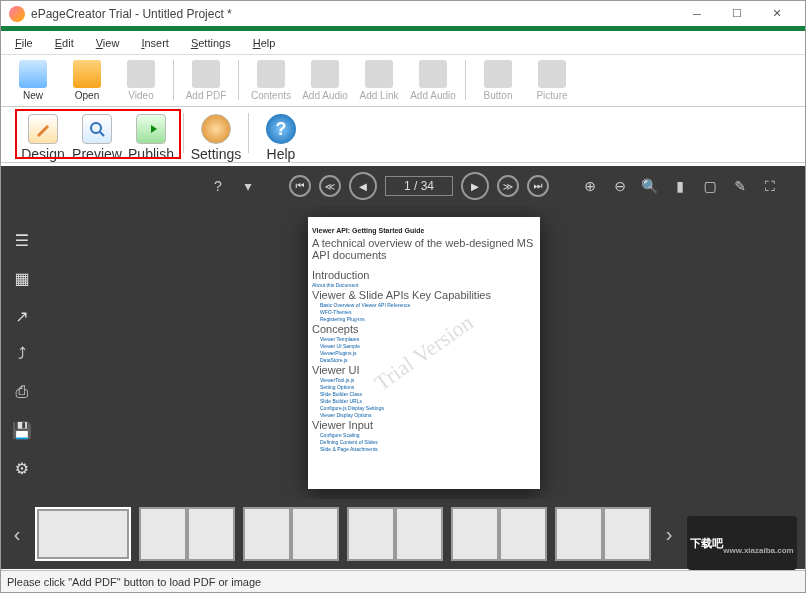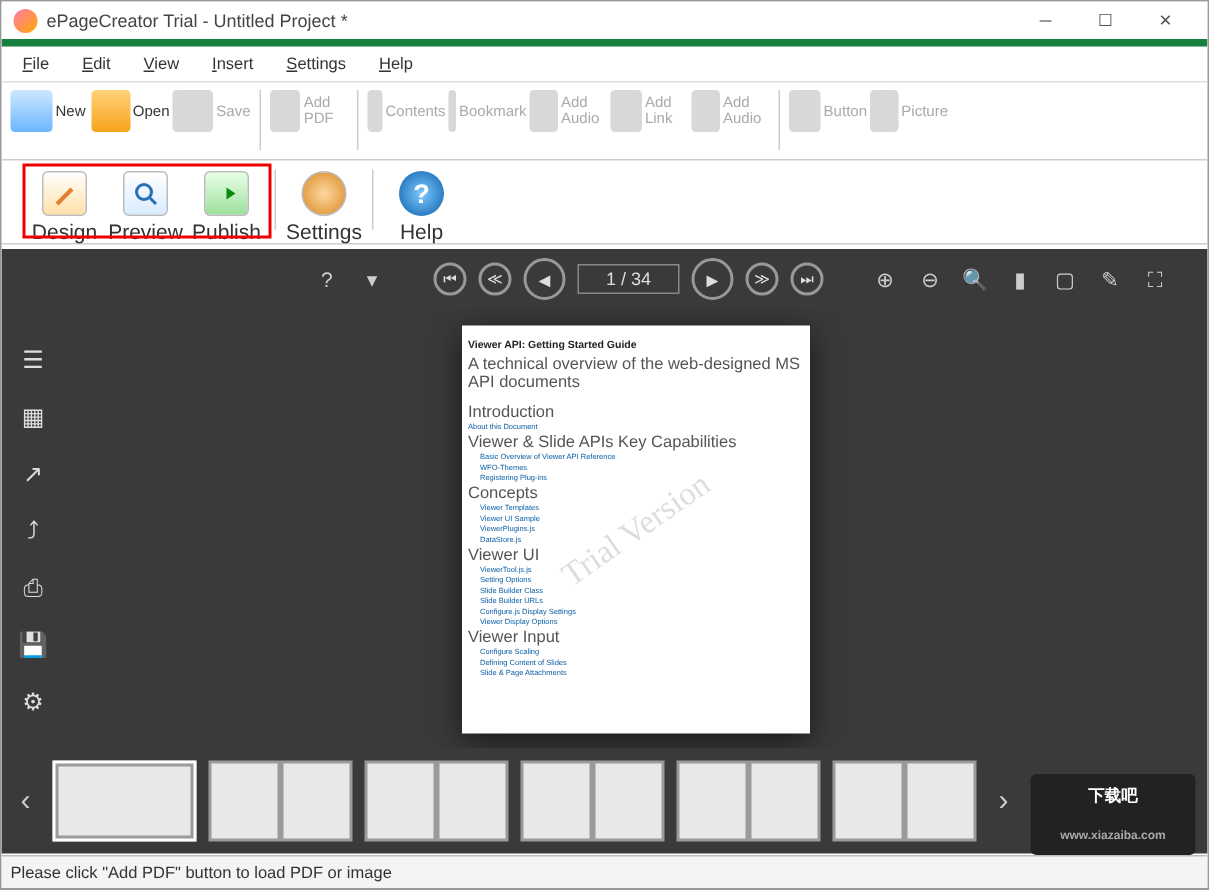--- a/index.html
+++ b/index.html
@@ -5,21 +5,21 @@
 *{box-sizing:border-box;margin:0;padding:0;font-family:Tahoma,Arial,sans-serif;font-size:11px}
 body{background:#fff;width:806px;height:593px;overflow:hidden;border:1px solid #999;position:relative}
 .titlebar{height:30px;display:flex;align-items:center;padding:0 8px;background:#fff;border-bottom:5px solid #15803d}
 .titlebar .app-icon{width:16px;height:16px;border-radius:50%;background:linear-gradient(135deg,#f7a,#fa0);margin-right:6px}
 .titlebar .title{flex:1;color:#444;font-size:12px}
 .winbtn{width:40px;height:24px;display:flex;align-items:center;justify-content:center;color:#555}
 .menubar{height:24px;display:flex;align-items:center;padding:0 14px;gap:22px;border-bottom:1px solid #ddd}
 .menubar span{color:#333;cursor:default}
 .menubar span u{text-decoration:underline}
 .toolbar{height:52px;display:flex;align-items:flex-start;padding:3px 6px;gap:2px;border-bottom:1px solid #ccc}
-.tbtn{width:52px;display:flex;flex-direction:row;align-items:center;gap:2px;padding:2px 0}
+.tbtn{width:52px;display:flex;flex-direction:column;align-items:center;gap:2px;padding:2px 0}
 .tbtn .ic{width:28px;height:28px;display:flex;align-items:center;justify-content:center;background:#ccc;border-radius:3px}
 .tbtn .lbl{font-size:10px;color:#333}
 .tbtn.dis .lbl{color:#aaa}
 .tbtn.dis .ic{background:#d8d8d8}
 .tb-sep{width:1px;height:40px;background:#ccc;margin:2px 4px}
 .toolbar2{height:56px;display:flex;align-items:flex-start;padding:4px 6px;gap:2px;position:relative;border-bottom:1px solid #ccc}
 .highlight{position:absolute;left:14px;top:2px;width:166px;height:50px;border:2px solid #e00;pointer-events:none}
 .tbtn2{width:52px;display:flex;flex-direction:column;align-items:center;gap:2px;padding:3px 0}
 .tbtn2 .ic{width:30px;height:30px;border-radius:4px;display:flex;align-items:center;justify-content:center}
 .tbtn2 .lbl{font-size:14px;color:#333}
@@ -38,21 +38,21 @@
 .page .pt{font-weight:bold;font-size:7px;color:#222;margin-bottom:3px}
 .page .pl{color:#0a5fa8;margin:1px 0;font-size:5px}
 .page .plg{color:#555;margin:1px 0}
 .watermark{position:absolute;top:50%;left:50%;transform:translate(-50%,-50%) rotate(-35deg);font-size:22px;color:#c8c8c8;opacity:.6;white-space:nowrap;font-family:cursive}
 .thumbs{height:70px;display:flex;align-items:center;padding:0 6px;gap:8px}
 .thumbs .nav{width:20px;color:#ccc;font-size:20px;text-align:center}
 .thumb{width:96px;height:54px;background:#9a9a9a;display:flex;position:relative;overflow:hidden}
 .thumb.sel{border:2px solid #fff}
 .thumb .tp{flex:1;background:#e8e8e8;margin:2px;font-size:3px;color:#666;padding:2px;overflow:hidden}
 .statusbar{position:absolute;bottom:0;left:0;right:0;height:22px;border-top:1px solid #bbb;display:flex;align-items:center;padding:0 6px;font-size:11px;color:#333;background:#f4f4f4}
-.brand-logo{position:absolute;right:8px;bottom:22px;width:110px;height:54px;background:#222;border-radius:4px;color:#fff;font-size:20px;font-weight:bold;display:flex;flex-direction:column;align-items:center;justify-content:center;line-height:1}
+.brand-logo{position:absolute;right:8px;bottom:22px;width:110px;height:54px;background:#222;border-radius:4px;color:#fff;font-size:20px;font-weight:bold;display:flex;flex-direction:row;align-items:center;justify-content:center;line-height:1}
 .brand-logo .small{font-size:8px;color:#aaa;font-weight:bold;margin-top:16px}
 svg{display:block}
 </style>
 </head>
 <body>
 
 <div class="titlebar">
   <div class="app-icon"></div>
   <div class="title">ePageCreator Trial - Untitled Project *</div>
   <div class="winbtn">─</div>
@@ -73,35 +73,31 @@
   <div class="tbtn">
     <div class="ic" style="background:linear-gradient(#cde8ff,#6bb6ff)"></div>
     <div class="lbl">New</div>
   </div>
   <div class="tbtn">
     <div class="ic" style="background:linear-gradient(#ffd27a,#f7a31c)"></div>
     <div class="lbl">Open</div>
   </div>
   <div class="tbtn dis">
     <div class="ic"></div>
-    <div class="lbl">Save</div>
+    <div class="lbl">Video</div>
   </div>
   <div class="tb-sep"></div>
   <div class="tbtn dis">
     <div class="ic"></div>
     <div class="lbl">Add PDF</div>
   </div>
   <div class="tb-sep"></div>
   <div class="tbtn dis">
     <div class="ic"></div>
     <div class="lbl">Contents</div>
-  </div>
-  <div class="tbtn dis">
-    <div class="ic"></div>
-    <div class="lbl">Bookmark</div>
   </div>
   <div class="tbtn dis">
     <div class="ic"></div>
     <div class="lbl">Add Audio</div>
   </div>
   <div class="tbtn dis">
     <div class="ic"></div>
     <div class="lbl">Add Link</div>
   </div>
   <div class="tbtn dis">

